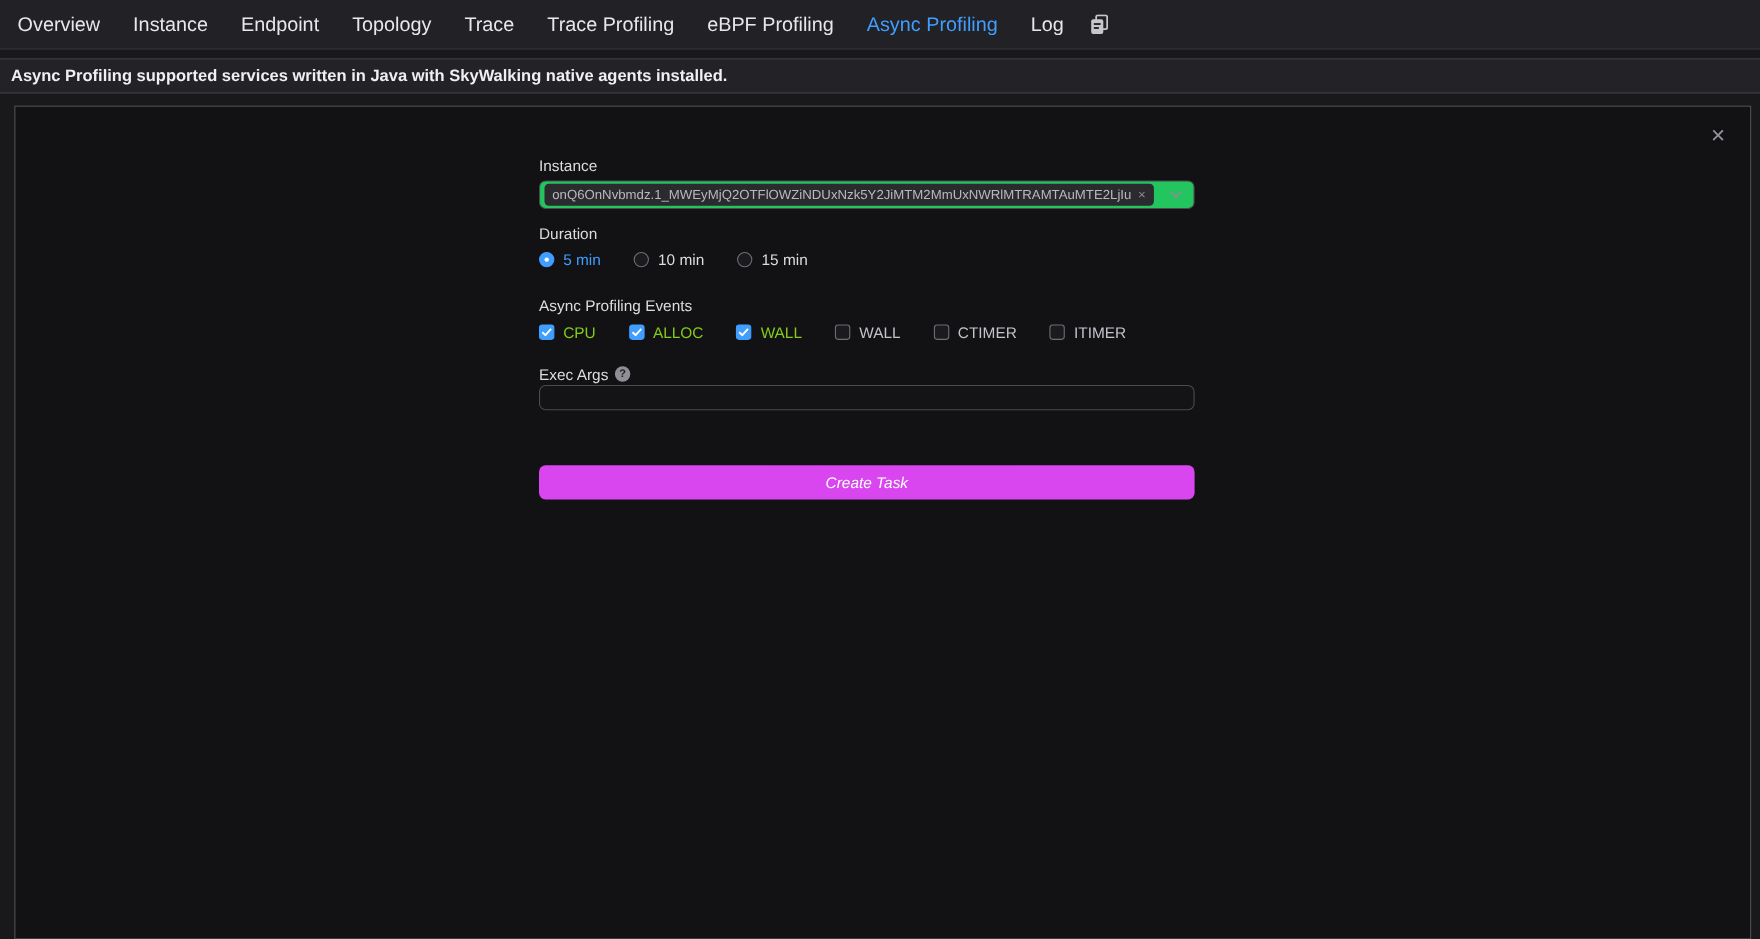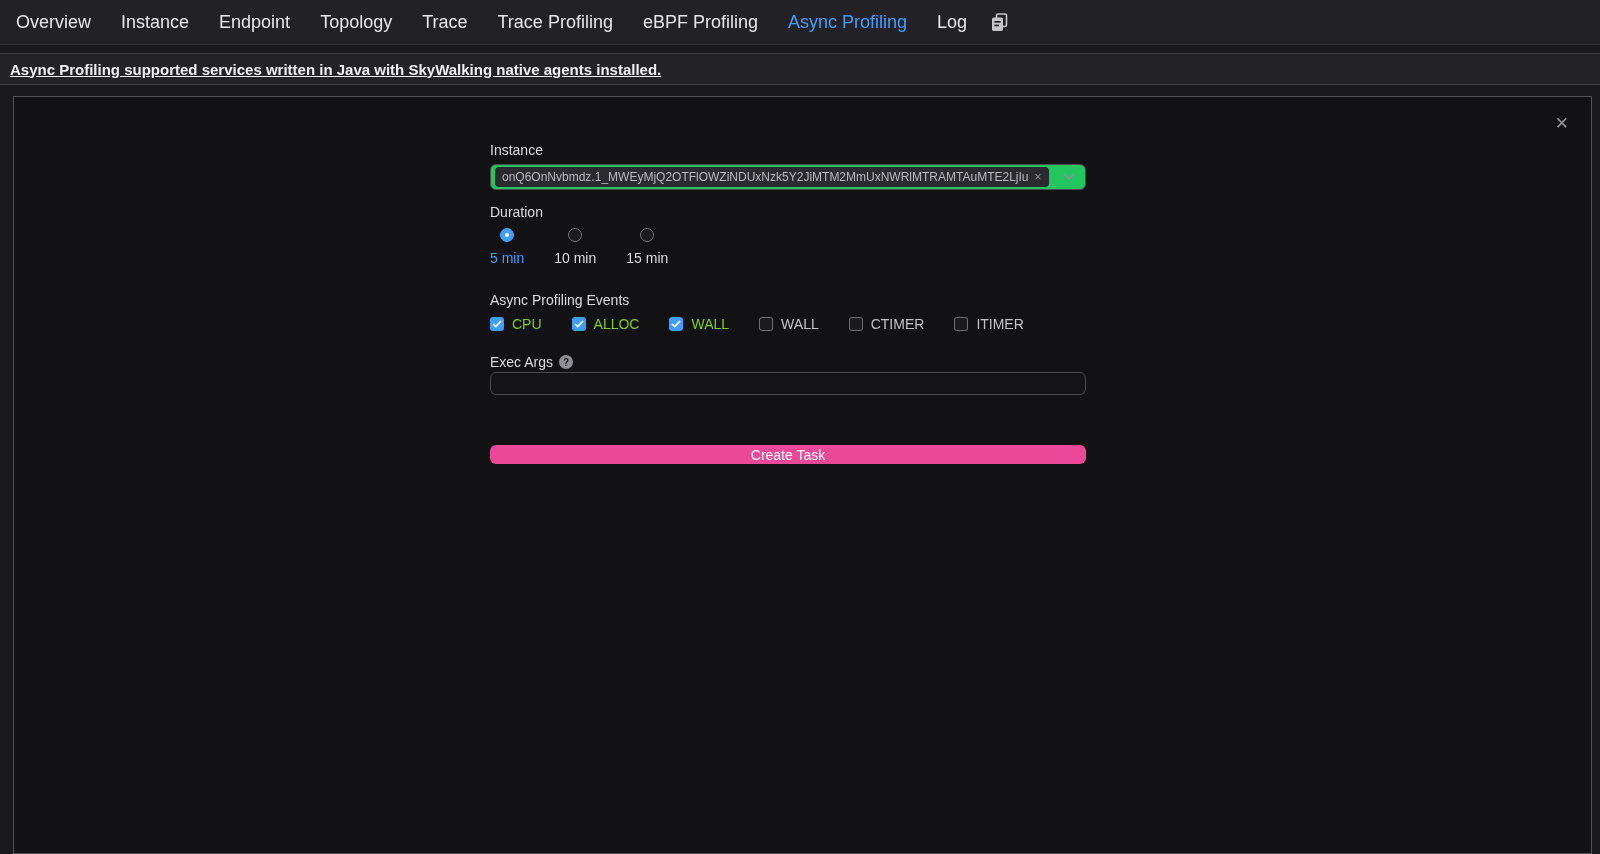--- a/index.html
+++ b/index.html
@@ -31,21 +31,21 @@
   .banner {
     position: absolute; top: 53px; left: 0; right: 0; height: 32px;
     background: #222227;
     border-top: 1px solid #3f3f44;
     border-bottom: 1px solid #3f3f44;
     display: flex; align-items: center;
     padding: 0 10px;
   }
   .banner a {
     color: #f0f0f2; font-size: 15px; font-weight: 600;
-    text-decoration: underline; cursor: pointer;
+    cursor: pointer;
   }
 
   
   .panel {
     position: absolute; top: 96px; left: 13px; width: 1579px; bottom: 0;
     background: #121215;
     border: 1px solid #505055;
   }
   .panel-close {
     position: absolute; top: 18px; right: 22px;
@@ -77,21 +77,21 @@
   .select-arrow { margin-left: auto; display: flex; align-items: center; }
 
   
   .sec-duration-label { margin-top: 13px; }
   .radio-row { margin-top: 7px; display: flex; align-items: center; gap: 30px; }
   .sec-events-label { margin-top: 25px; }
   .check-row { margin-top: 7px; display: flex; align-items: center; gap: 30px; }
   .sec-exec-label { margin-top: 21px; display: flex; align-items: center; gap: 6px; }
 
   
-  .radio-item { display: flex; align-items: center; gap: 8px; cursor: pointer; flex-direction: column; }
+  .radio-item { display: flex; align-items: center; gap: 8px; cursor: pointer; }
   .radio-circle {
     width: 14px; height: 14px; border-radius: 50%;
     border: 1px solid #6d6d73; background: #1b1b1f;
     display: flex; align-items: center; justify-content: center;
   }
   .radio-item.selected .radio-circle { background: #409eff; border-color: #409eff; }
   .radio-dot { width: 4px; height: 4px; border-radius: 50%; background: #fff; }
   .radio-label { font-size: 14px; color: #dcdce0; }
   .radio-item.selected .radio-label { color: #409eff; }
 
@@ -118,24 +118,25 @@
   .text-input {
     margin-top: 1px; width: 100%; height: 23px;
     border: 1px solid #4a4a4f; border-radius: 6px;
     background: #141417; color: #dcdce0;
     font-size: 13px; padding: 0 10px; outline: none;
     font-family: "Liberation Sans", sans-serif;
   }
 
   
   .submit-btn {
-    margin-top: 50px; width: 100%; height: 19px;
-    background: #ec4899; border: none; border-radius: 6px;
+    margin-top: 50px; width: 100%; height: 31px;
+    background: #d946ef; border: none; border-radius: 6px;
     color: #ffffff; font-size: 14px; cursor: pointer;
     font-family: "Liberation Sans", sans-serif;
+    font-style: italic;
   }
 </style>
 </head>
 <body>
 
 <nav class="topnav">
   <span class="tab">Overview</span>
   <span class="tab">Instance</span>
   <span class="tab">Endpoint</span>
   <span class="tab">Topology</span>

